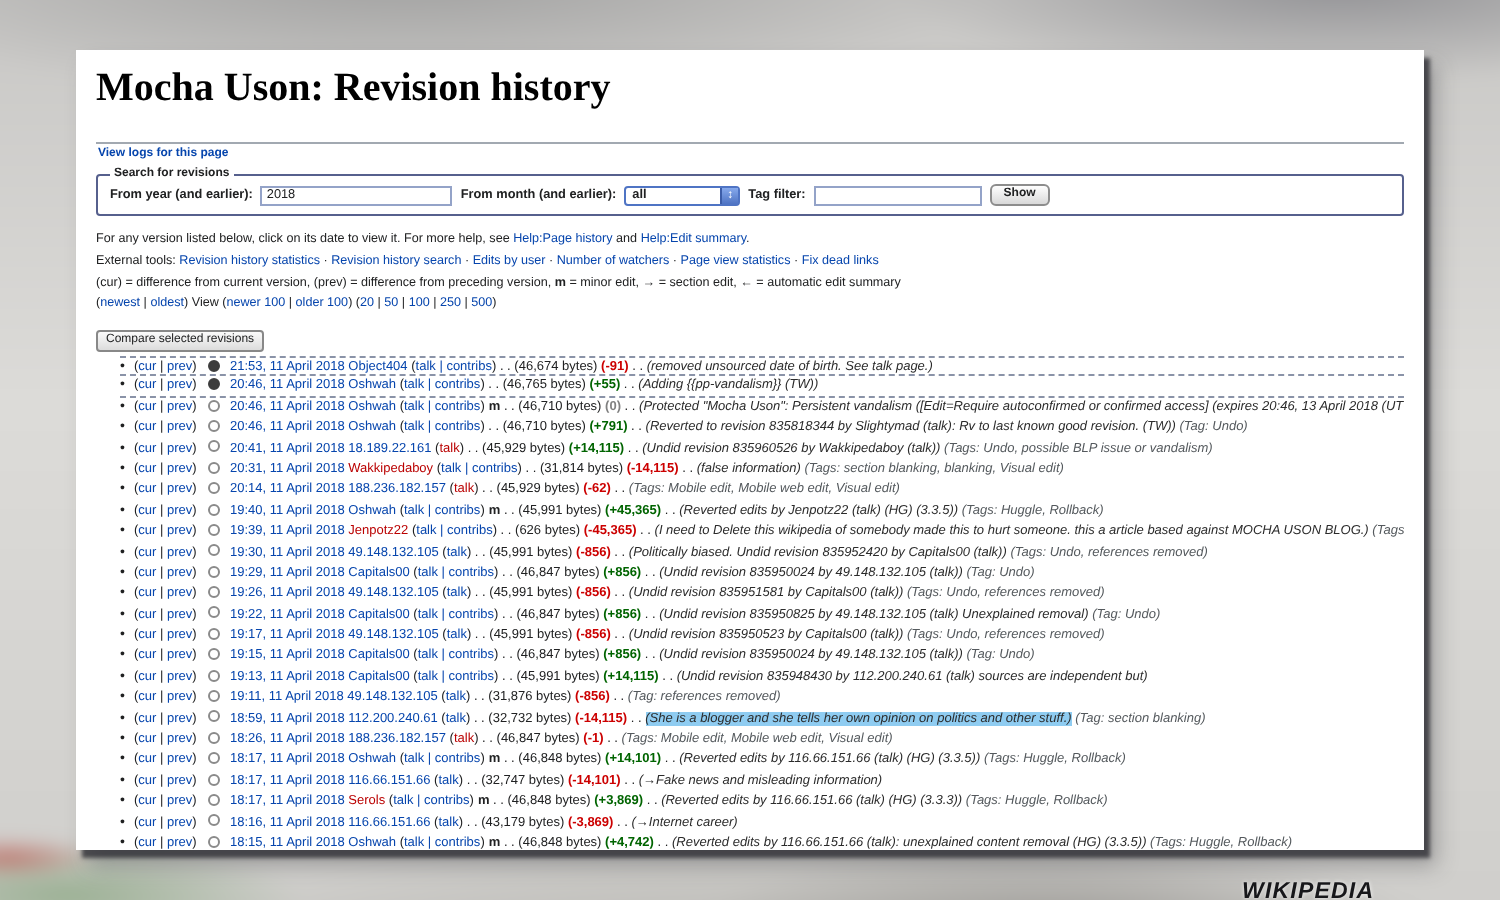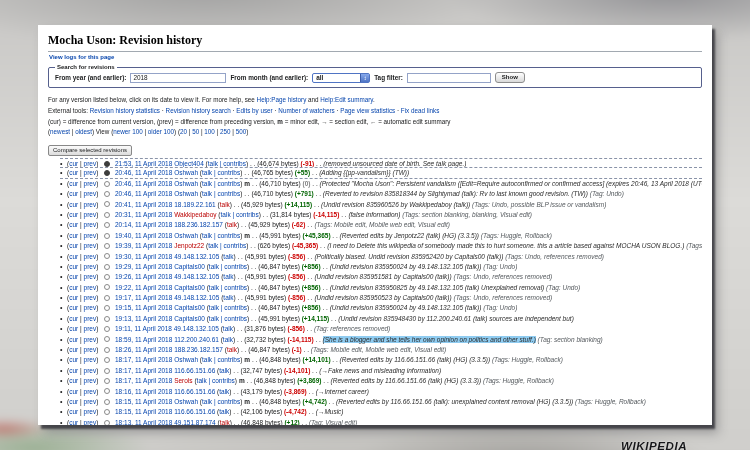--- a/index.html
+++ b/index.html
@@ -10,22 +10,22 @@
       radial-gradient(ellipse 70px 16px at 2% 93%, rgba(186,75,66,.6), transparent 65%),
       radial-gradient(ellipse 180px 40px at 6% 97%, rgba(110,150,100,.55), transparent 65%),
       radial-gradient(ellipse 320px 70px at 88% 1%, rgba(138,138,142,.85), transparent 70%),
       radial-gradient(ellipse 420px 90px at 28% 0%, rgba(148,148,148,.75), transparent 70%),
       radial-gradient(ellipse 260px 60px at 70% 100%, rgba(150,148,144,.8), transparent 70%),
       radial-gradient(ellipse 500px 160px at 50% 115%, rgba(158,156,150,.8), transparent 75%),
       linear-gradient(#c7c6c4,#dcdbd8 45%,#cfcecb);}
   .page{position:absolute;left:38px;top:25px;width:674px;height:400px;background:#fff;
         box-shadow:3px 4px 2px rgba(44,44,50,.78), 6px 8px 10px rgba(60,60,65,.35);
         box-sizing:border-box;padding:6px 10px;overflow:hidden;}
-  .title{font-family:"Liberation Serif","DejaVu Serif",serif;font-size:12px;font-weight:bold;
-         color:#000;margin:2px 0 2px 0;padding-bottom:3px;border-bottom:1px solid #a2a9b1;}
+  .title{font-family:"Liberation Serif","DejaVu Serif",serif;font-size:20px;font-weight:bold;
+         color:#000;margin:2px 0 2px 0;padding-bottom:15px;border-bottom:1px solid #a2a9b1;}
   .viewlogs{font-size:6px;font-weight:600;color:#0645ad;margin:2px 0 0 1px;}
   fieldset.search{border:1px solid #56608d;border-radius:2px;margin:4px 0 0 0;
         padding:2px 6px 4px 6px;font-size:6px;}
   fieldset.search legend{font-size:6px;font-weight:bold;color:#202122;padding:0 2px;}
   .formrow{display:flex;align-items:center;gap:4px;font-size:6.4px;font-weight:600;color:#202122;}
   .tin{height:10px;border:1px solid #94a3c8;font-size:6.4px;padding:0 2px;box-sizing:border-box;
        font-family:"Liberation Sans",sans-serif;background:#fff;color:#202122;}
   .yin{width:96px;} .tgin{width:84px;}
   .mini-select{display:inline-flex;align-items:stretch;height:10px;border:1px solid #4f74c4;
        border-radius:2px;width:58px;box-sizing:border-box;background:#fff;cursor:default;}

